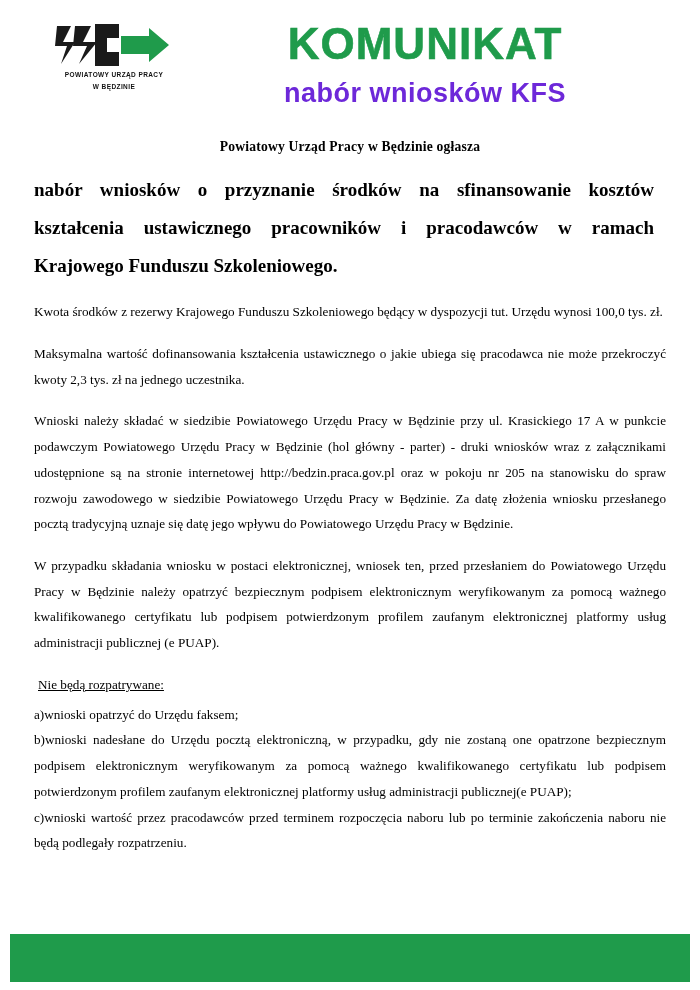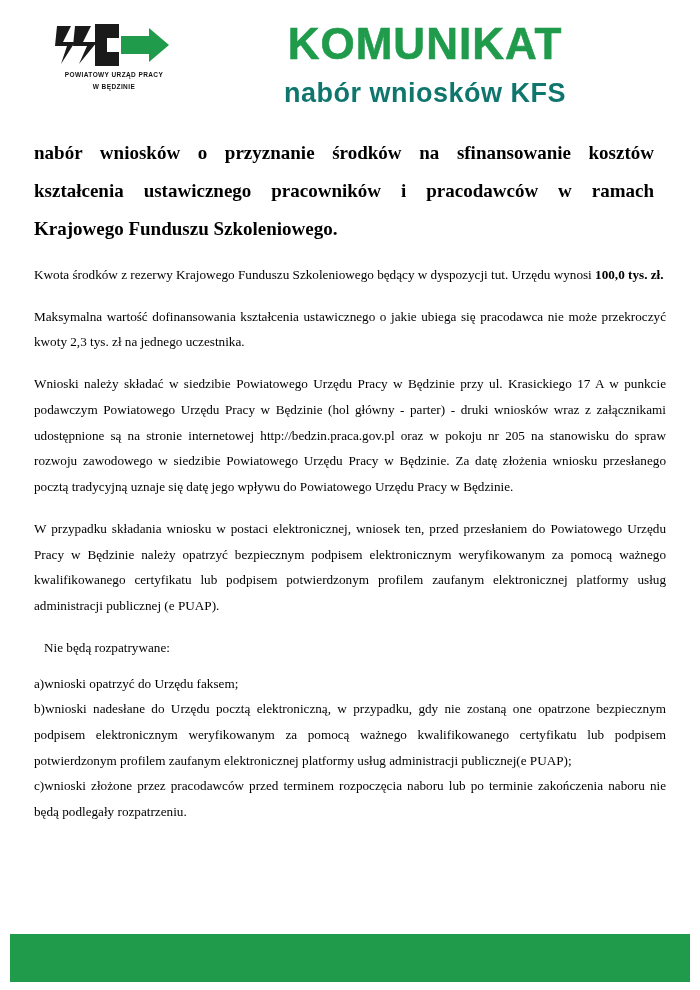--- a/index.html
+++ b/index.html
@@ -65,34 +65,34 @@
     color: #1f9b4b;
     letter-spacing: 1px;
     line-height: 1;
     margin: 4px 0 0 0;
     -webkit-text-stroke: 0.6px #1f9b4b;
   }
   .nabor {
     font-family: "Liberation Sans", sans-serif;
     font-weight: bold;
     font-size: 27px;
-    color: #0f766e;
+    color: #6d28d9;
     letter-spacing: 0.5px;
     line-height: 1;
     margin: 14px 0 0 0;
   }
 
   
   .content {
     margin-top: 14px;
     font-size: 13.2px;
     line-height: 1.85;
     text-align: justify;
   }
-  .bold { font-weight: bold; }
+  .bold { font-weight: normal; }
 
   .headline-ogl {
     text-align: center;
     font-weight: bold;
     font-size: 13.6px;
     margin: 8px 0 12px 0;
     letter-spacing: 0.2px;
   }
   .lead {
     font-weight: bold;
@@ -108,23 +108,24 @@
     font-size: 16.5px;
     margin: 10px 0 16px 0;
     letter-spacing: 0.2px;
   }
   .para {
     margin: 0 0 16px 0;
     text-align: justify;
     line-height: 1.95;
   }
   .para-tight {
-    margin: 10px;
+    margin: 4px;
     text-align: justify;
     line-height: 1.95;
+    text-decoration: underline;
   }
   .list-line {
     margin: 0;
     text-align: justify;
     line-height: 1.95;
   }
 
   
   .footer-bar {
     position: absolute;
@@ -160,34 +161,35 @@
     </div>
 
     <div class="title-block">
       <div class="komunikat">KOMUNIKAT</div>
       <div class="nabor">nabór wniosków KFS</div>
     </div>
   </div>
 
   <div class="content">
 
+    <div class="headline-ogl">Powiatowy Urząd Pracy w Będzinie ogłasza</div>
 
     <div class="lead">nabór wniosków o przyznanie środków na sfinansowanie kosztów kształcenia ustawicznego pracowników i pracodawców w ramach Krajowego Funduszu Szkoleniowego.</div>
 
 
     <div class="para"><span>Kwota środków z rezerwy Krajowego Funduszu Szkoleniowego będący w dyspozycji tut. Urzędu wynosi </span><span class="bold">100,0 tys. zł.</span></div>
 
     <div class="para">Maksymalna wartość dofinansowania kształcenia ustawicznego o jakie ubiega się pracodawca nie może przekroczyć kwoty 2,3 tys. zł na jednego uczestnika.</div>
 
     <div class="para">Wnioski należy składać w siedzibie Powiatowego Urzędu Pracy w Będzinie przy  ul. Krasickiego 17 A w punkcie podawczym Powiatowego Urzędu Pracy w Będzinie (hol główny - parter) - druki wniosków wraz z załącznikami udostępnione są na stronie internetowej http://bedzin.praca.gov.pl oraz w pokoju nr 205 na stanowisku do spraw rozwoju zawodowego  w siedzibie Powiatowego Urzędu Pracy w Będzinie. Za datę złożenia wniosku przesłanego pocztą tradycyjną uznaje się datę jego wpływu do Powiatowego Urzędu Pracy w Będzinie.</div>
 
     <div class="para">W przypadku składania wniosku w postaci elektronicznej, wniosek ten, przed przesłaniem do Powiatowego Urzędu Pracy w Będzinie należy opatrzyć bezpiecznym podpisem elektronicznym weryfikowanym za pomocą ważnego kwalifikowanego certyfikatu lub podpisem potwierdzonym profilem zaufanym elektronicznej platformy usług administracji publicznej (e PUAP).</div>
 
     <div class="para-tight">Nie będą rozpatrywane:</div>
     <div class="list-line">a)wnioski opatrzyć do Urzędu faksem;</div>
     <div class="list-line">b)wnioski nadesłane do Urzędu pocztą elektroniczną, w przypadku, gdy nie zostaną one opatrzone bezpiecznym podpisem elektronicznym weryfikowanym za pomocą ważnego kwalifikowanego certyfikatu lub podpisem potwierdzonym profilem zaufanym elektronicznej platformy usług administracji publicznej(e PUAP);</div>
-    <div class="list-line">c)wnioski złożone przez pracodawców przed terminem rozpoczęcia naboru lub po terminie zakończenia naboru nie będą podlegały rozpatrzeniu.</div>
+    <div class="list-line">c)wnioski wartość przez pracodawców przed terminem rozpoczęcia naboru lub po terminie zakończenia naboru nie będą podlegały rozpatrzeniu.</div>
 
   </div>
 
   <div class="footer-bar"></div>
 
 </div>
 
 </body></html>

